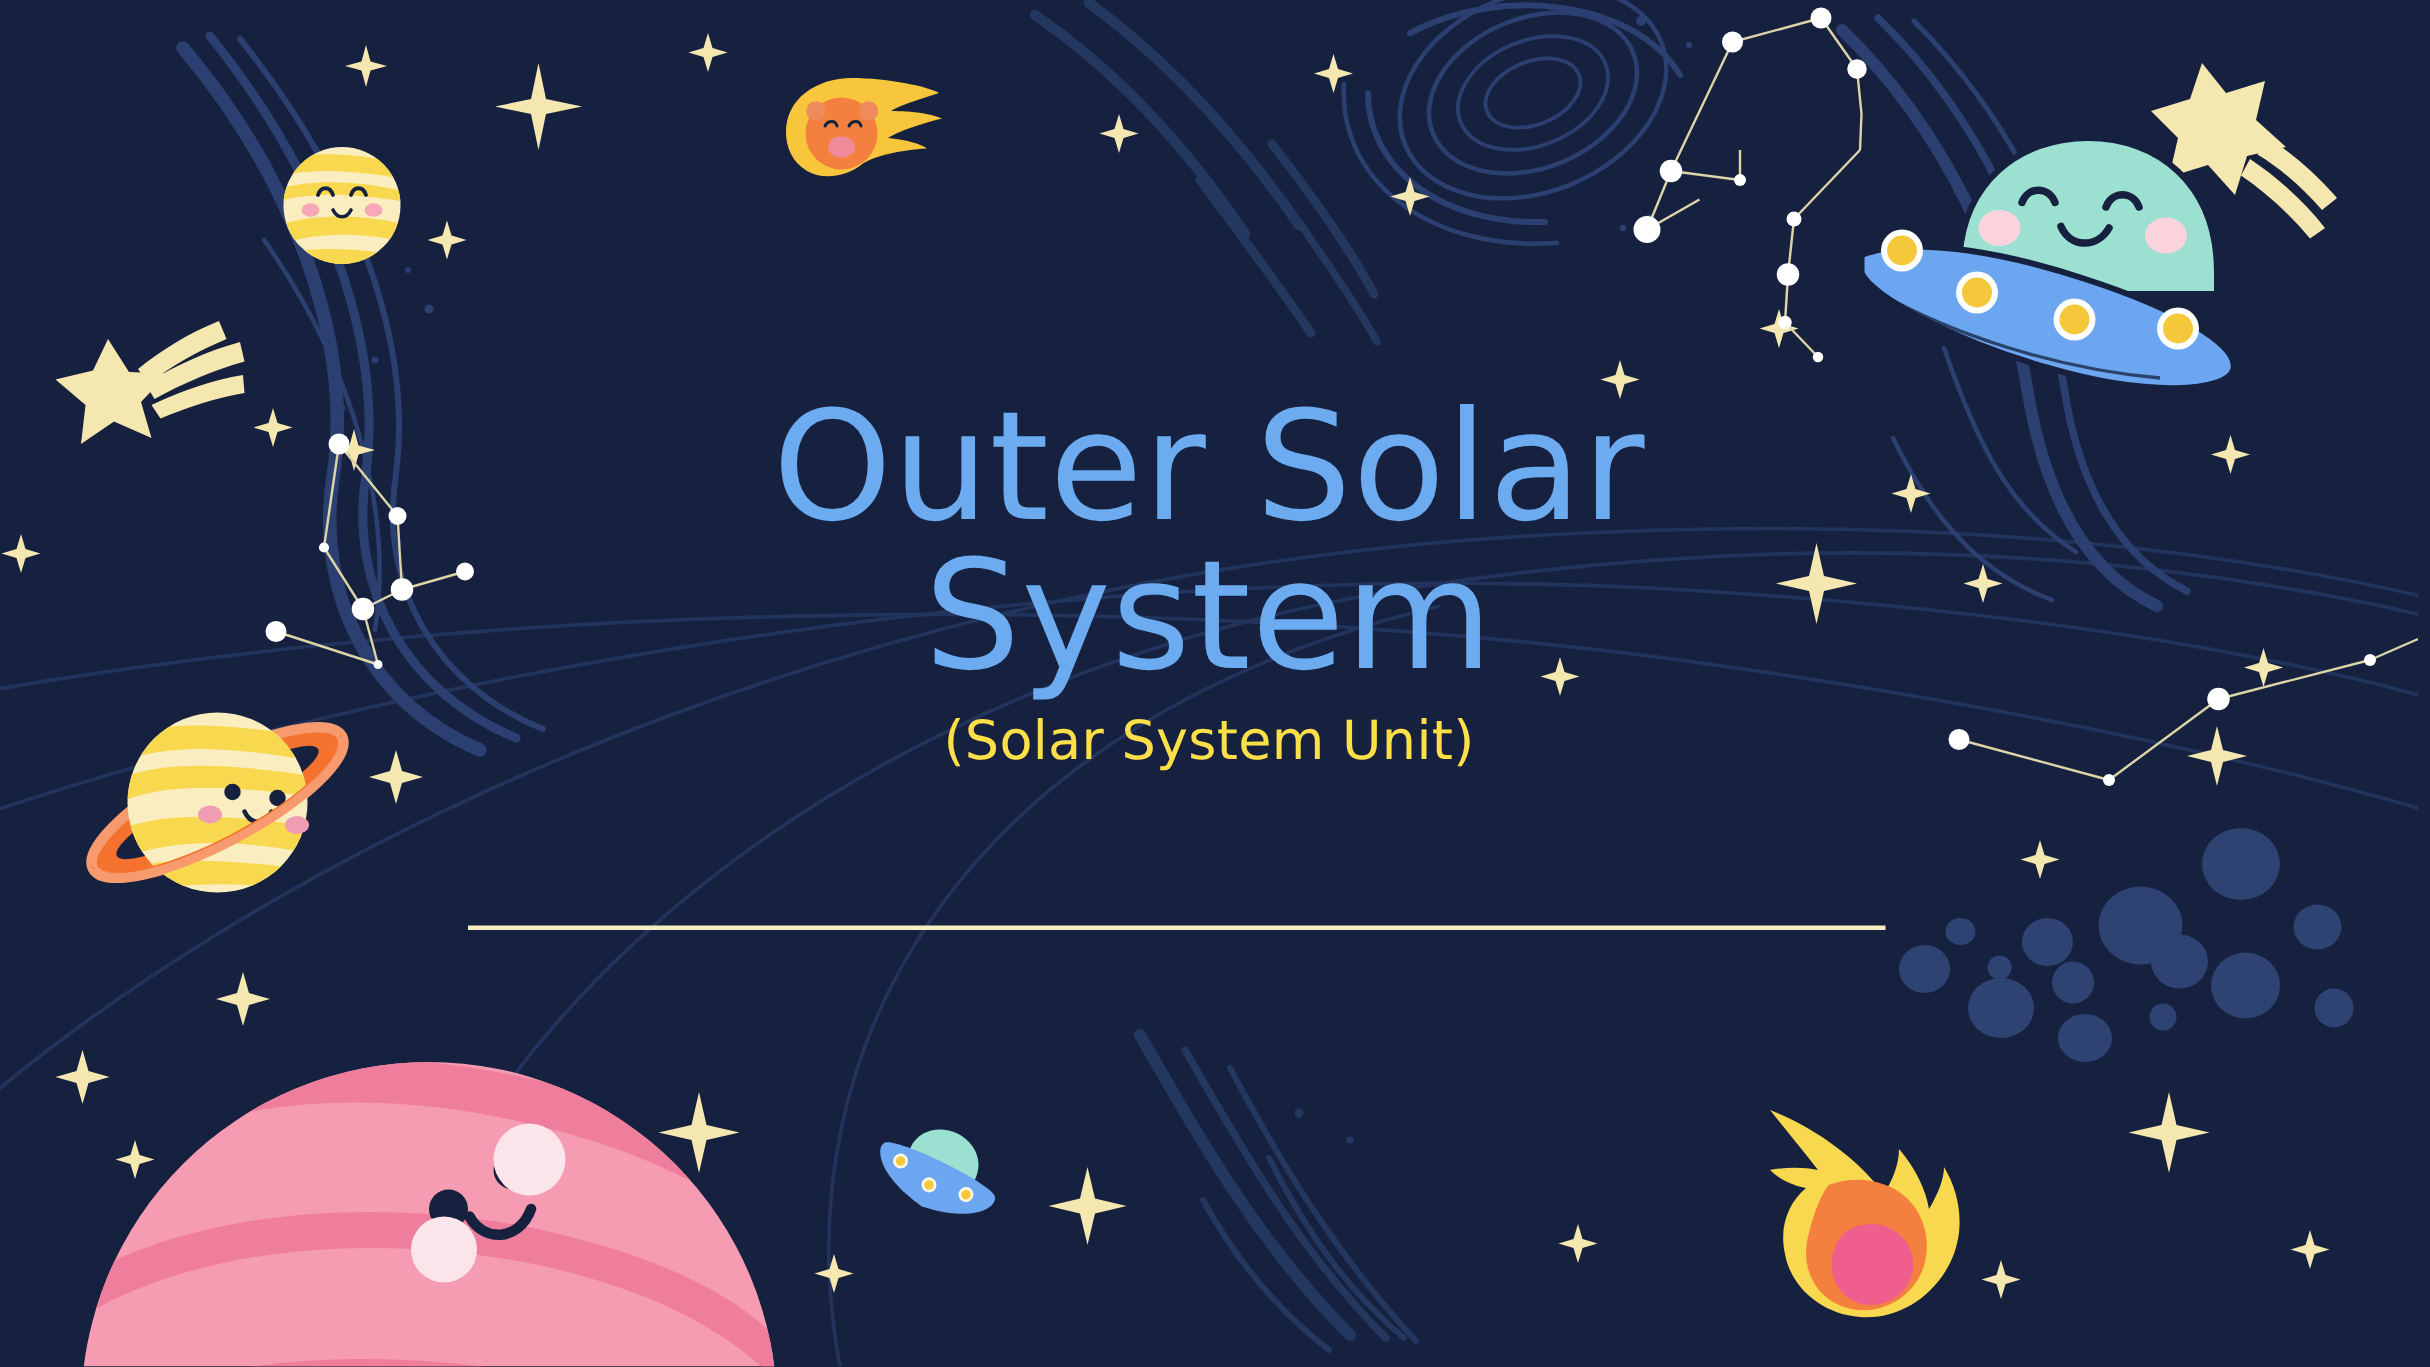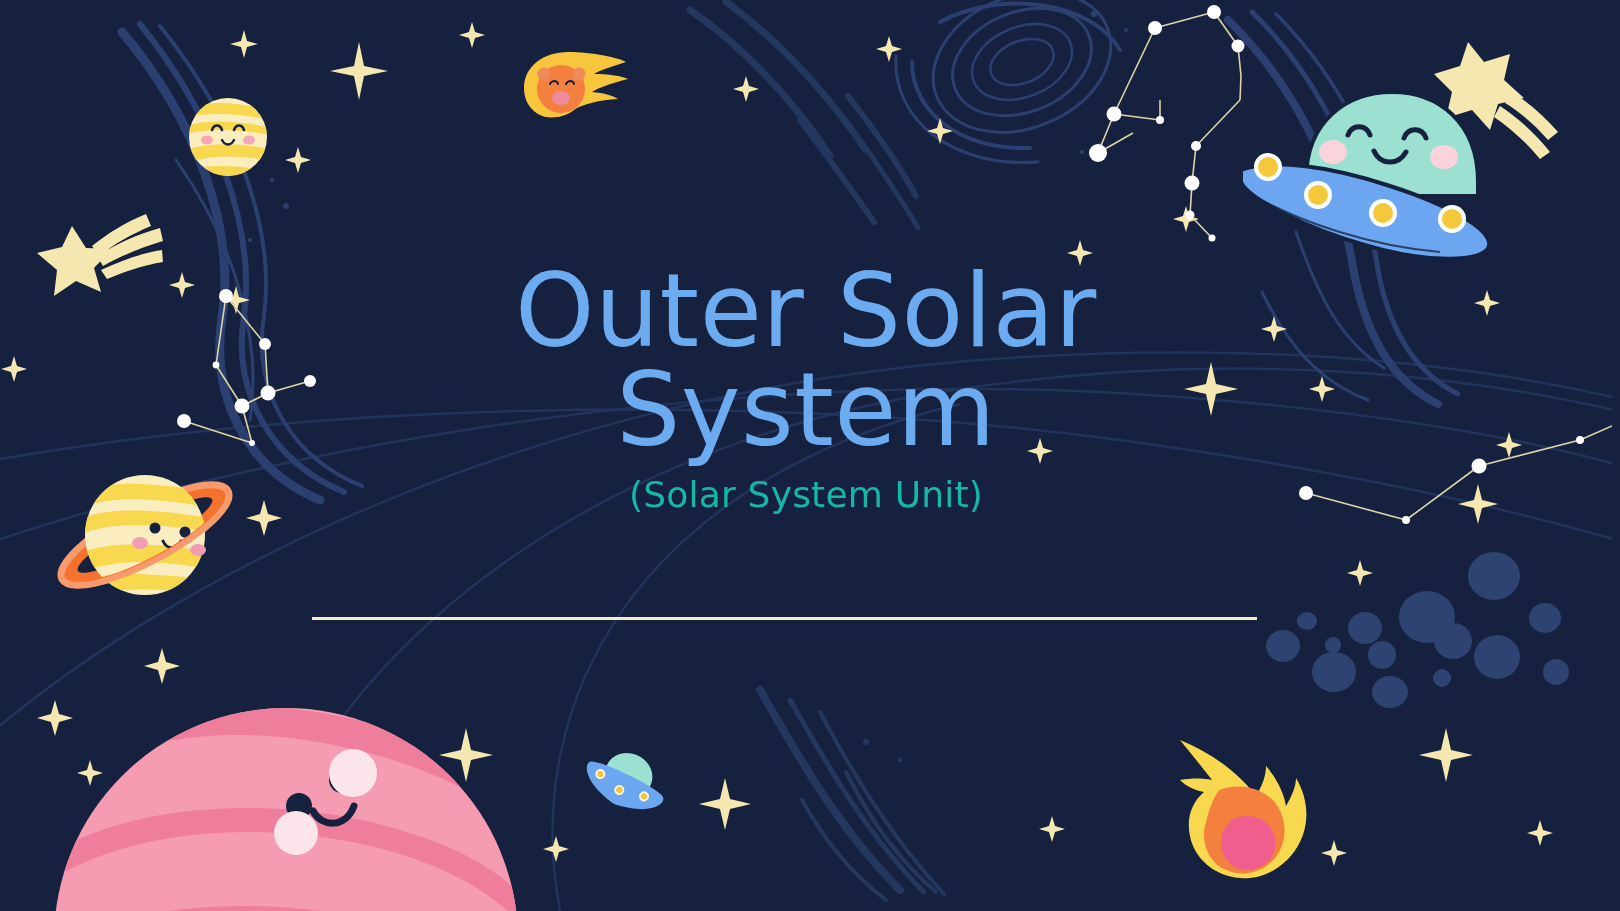--- a/index.html
+++ b/index.html
@@ -33,21 +33,21 @@
     font-weight: 400;
     color: #6cabef;
     letter-spacing: 0.5px;
     white-space: pre-line;
   }
   #subtitle {
     margin-top: 14px;
     font-family: "DejaVu Sans", sans-serif;
     font-size: 36px;
     font-weight: 400;
-    color: #14b8a6;
+    color: #fde047;
     letter-spacing: 0.2px;
   }
   #divider-line {
     position: absolute;
     left: 312px;
     top: 617px;
     width: 945px;
     height: 3px;
     background: #f5eec2;
     z-index: 40;

